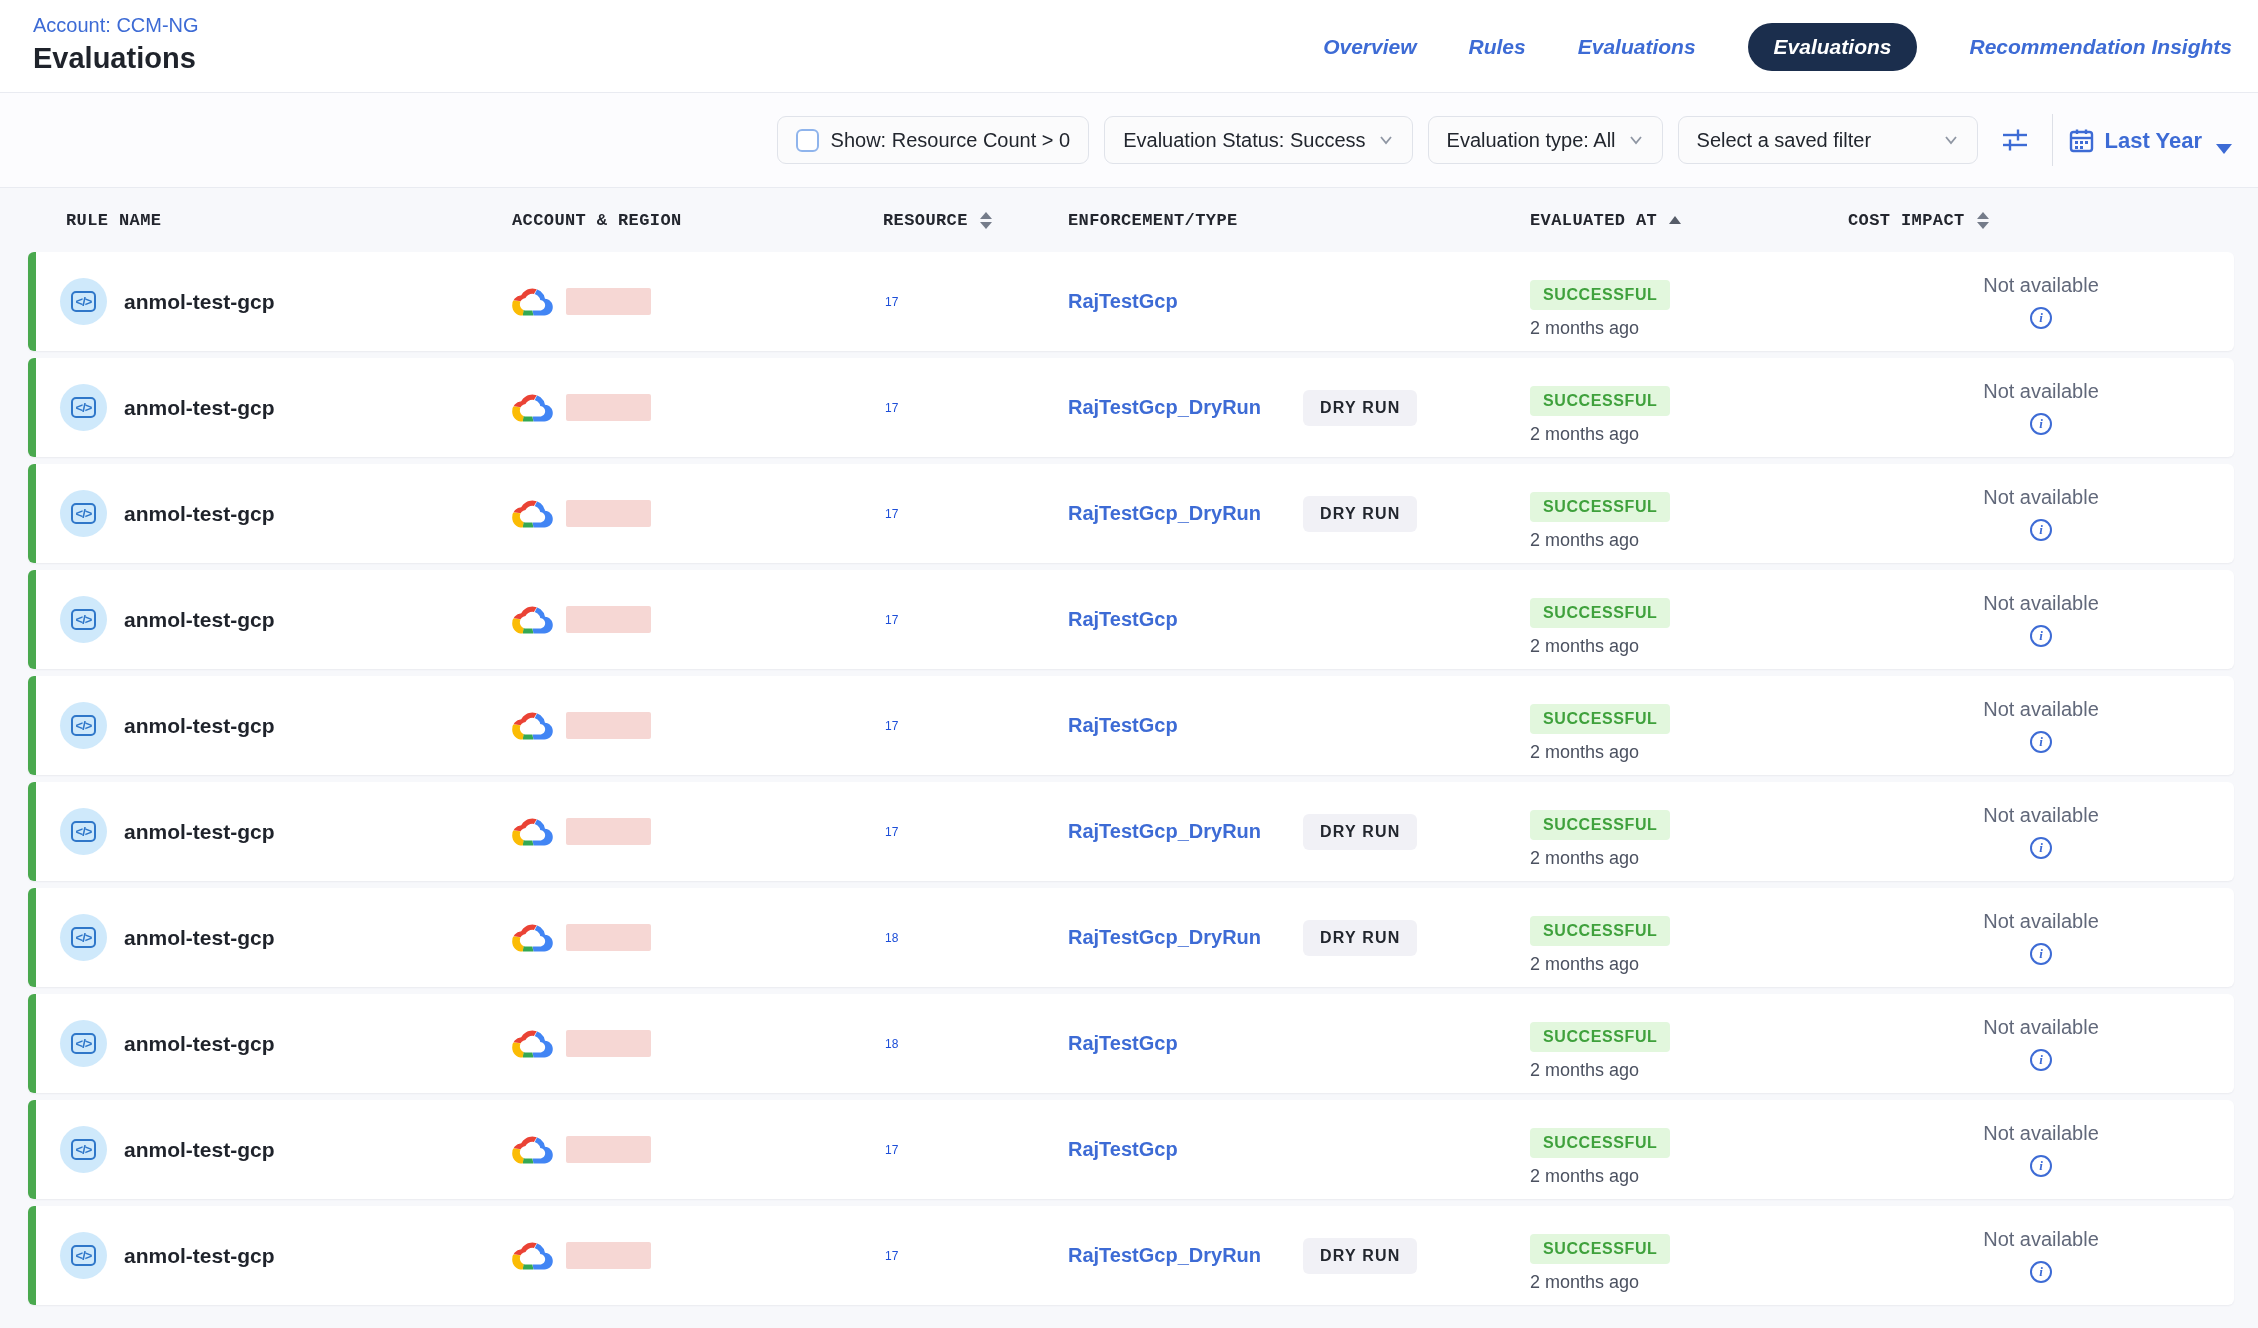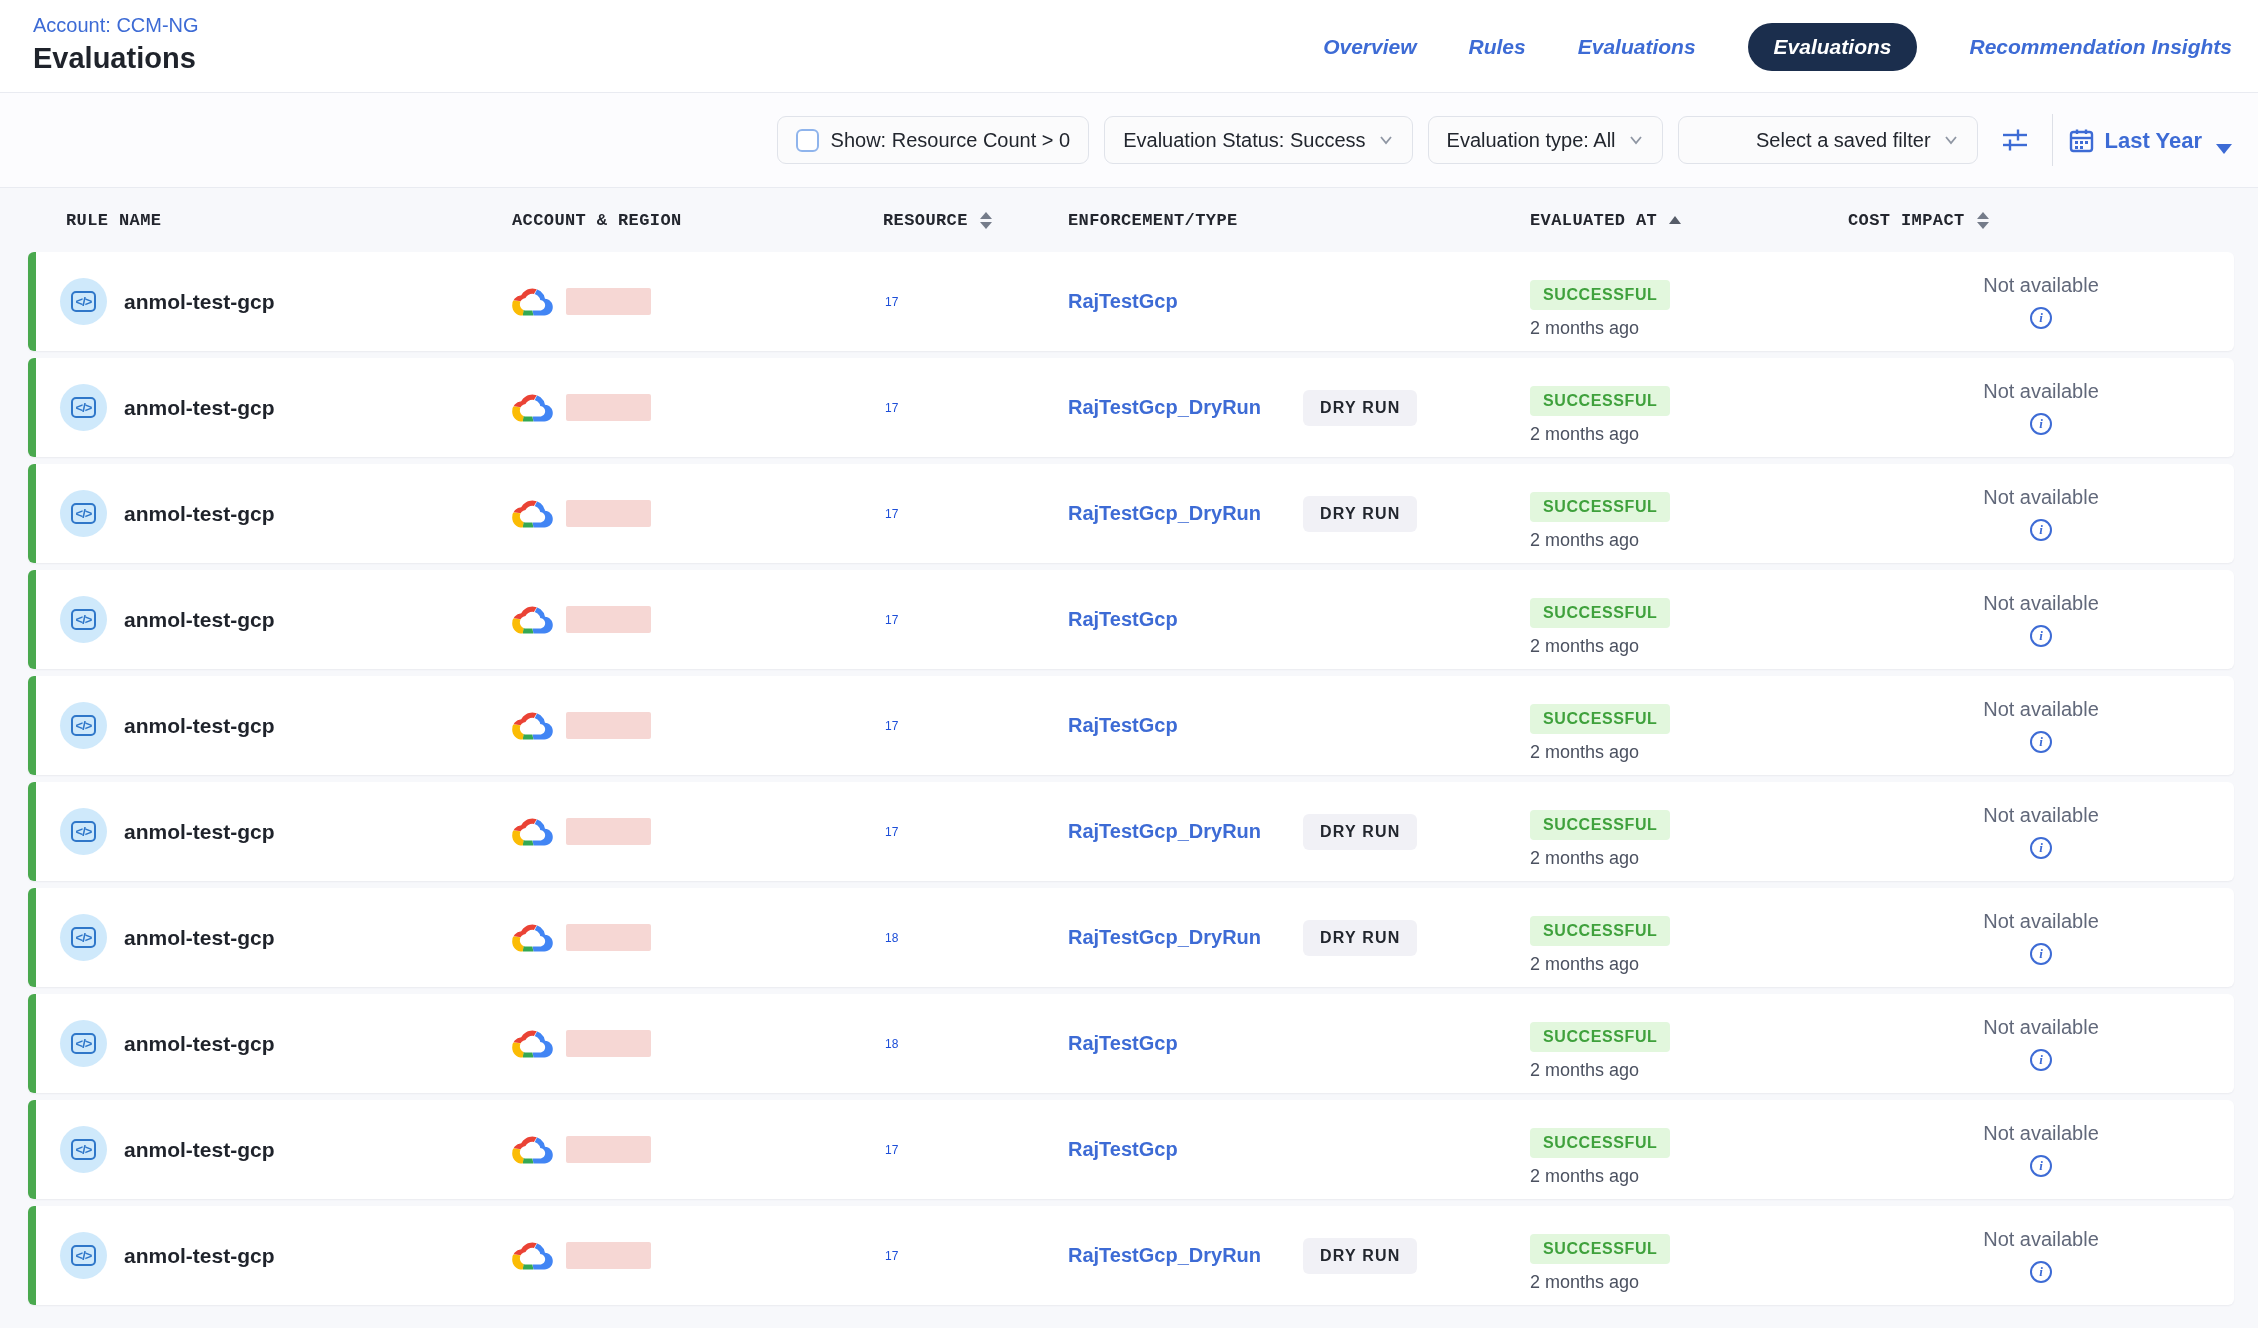--- a/index.html
+++ b/index.html
@@ -13,21 +13,21 @@
   .nav { position:absolute; right:26px; top:0; height:93px; display:flex; align-items:center; gap:52px; }
   .nav-tab { font-size:21px; font-weight:bold; color:#3d6bd5; cursor:pointer; white-space:nowrap;font-style:italic; }
   .nav-tab.active { background:#1b2e4d; color:#ffffff; padding:12px 26px; border-radius:24px; }
 
   
   .filterbar { height:95px; background:#fcfcfe; border-bottom:1px solid #e9ebf1;
     display:flex; align-items:center; justify-content:flex-end; gap:15px; padding-right:26px; }
   .chip { height:48px; display:flex; align-items:center; gap:12px; padding:0 18px;
     background:#fbfbfc; border:1px solid #e0e3ea; border-radius:9px; font-size:20px;
     color:#22262e; cursor:pointer; white-space:nowrap; }
-  .chip.select { justify-content:flex-end; }
+  .chip.select { justify-content:space-between; }
   .checkbox { width:23px; height:23px; border:2px solid #8fb4ec; border-radius:6px; background:#ffffff; cursor:pointer; }
   .chev { width:16px; height:16px; flex:none; }
   .chev svg { display:block; }
   .chip.saved { width:300px; }
   .icon-btn { width:44px; height:44px; display:flex; align-items:center; justify-content:center; cursor:pointer; }
   .vdivider { width:1px; height:52px; background:#dde0e7; }
   .daterange { display:flex; align-items:flex-end; gap:10px; color:#3d6bd5; font-size:22px; font-weight:bold; cursor:pointer; }
   .tri-down { width:0; height:0; border-left:8px solid transparent; border-right:8px solid transparent; border-top:10px solid #3d6bd5; margin-left:4px; }
 
   

